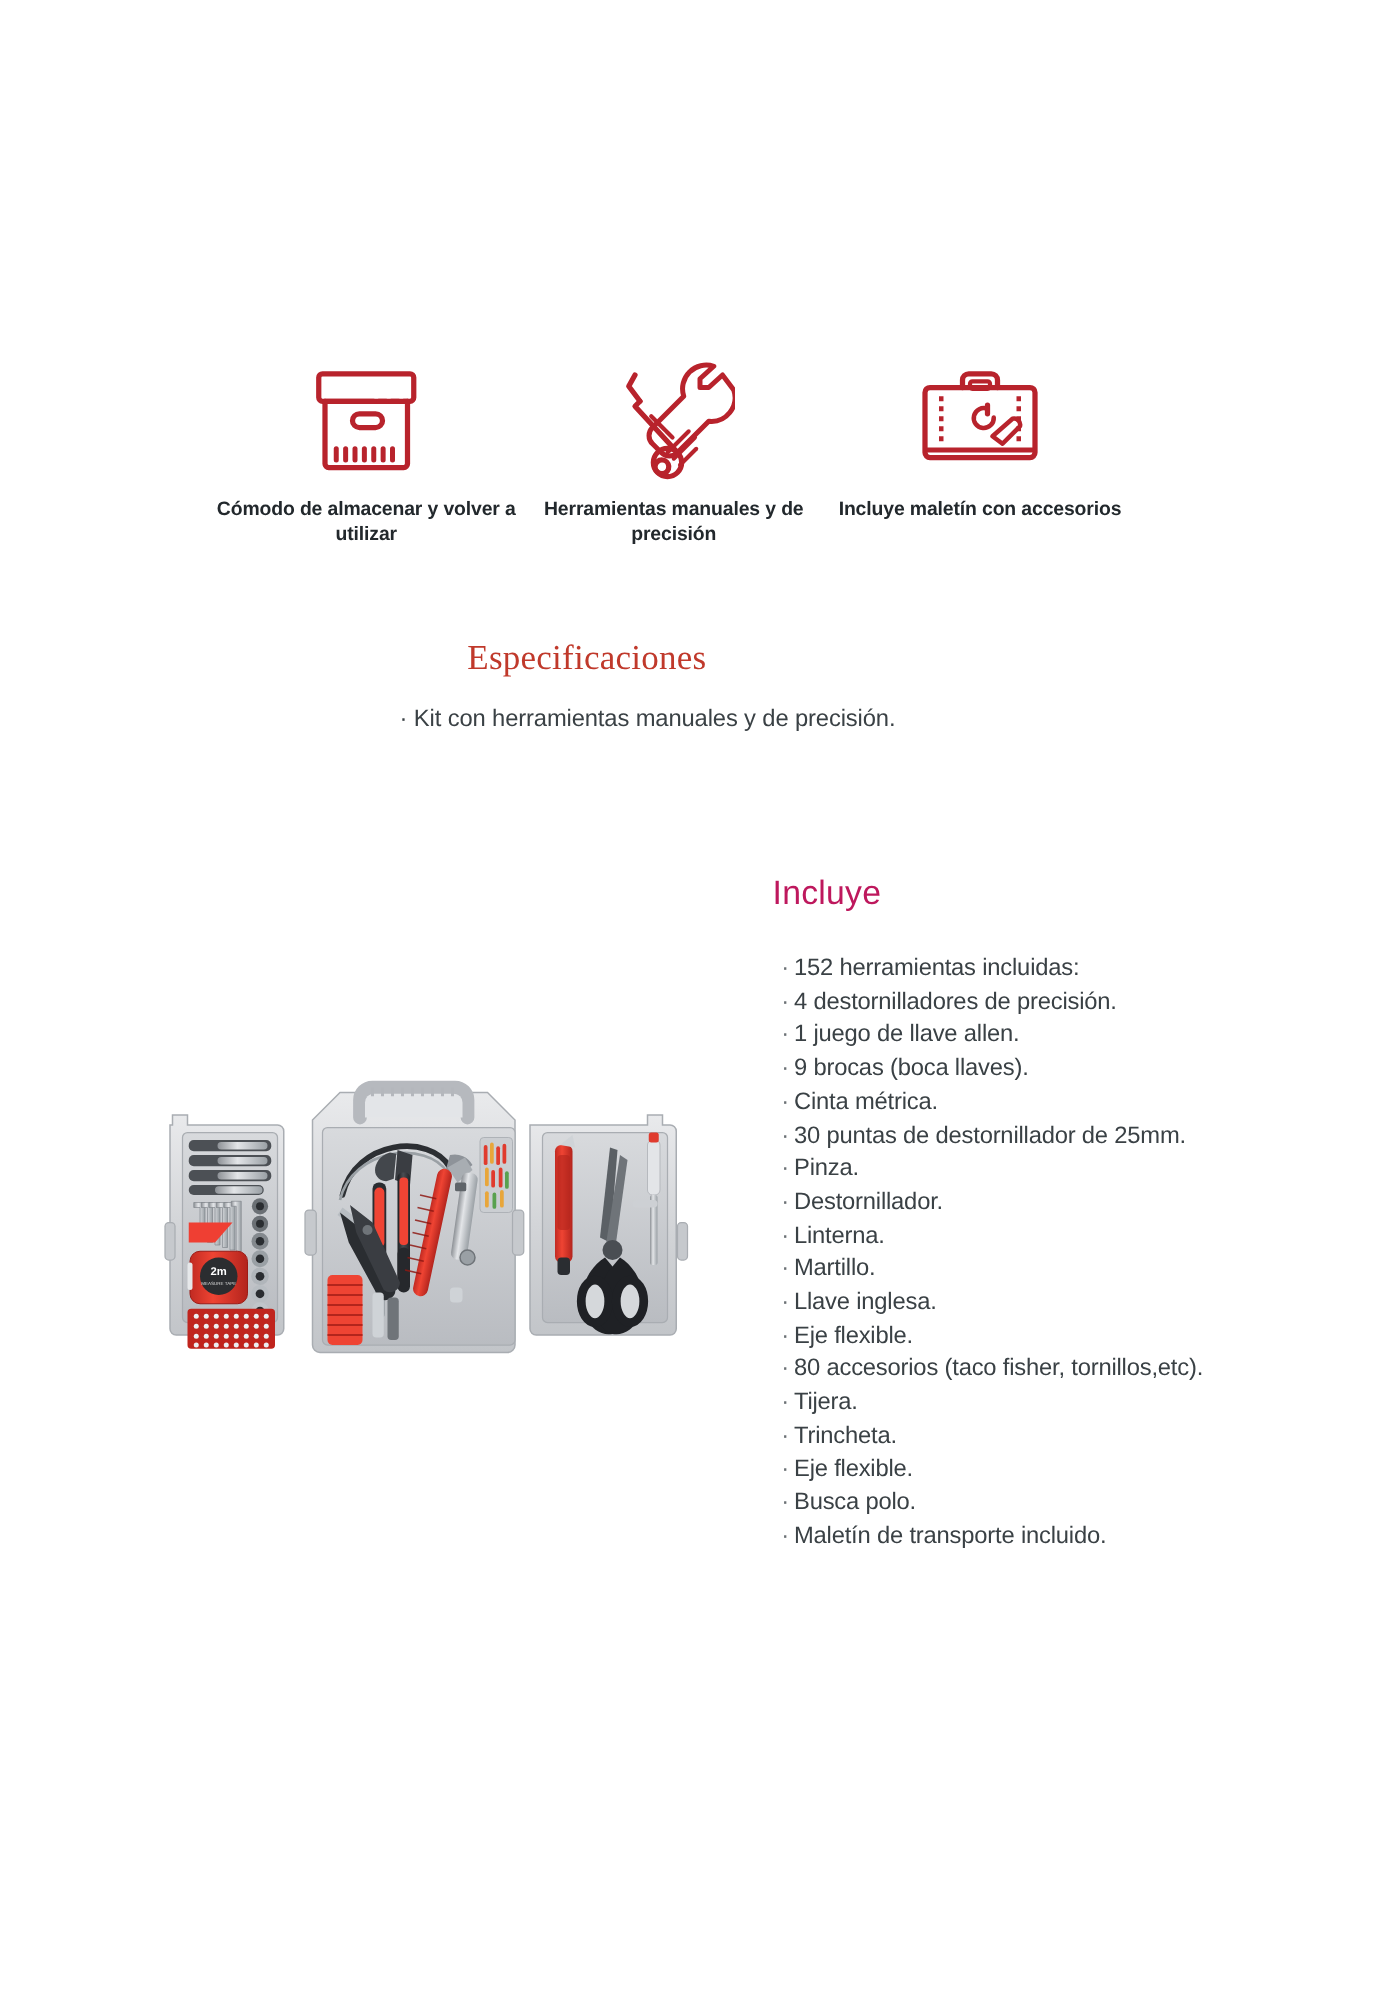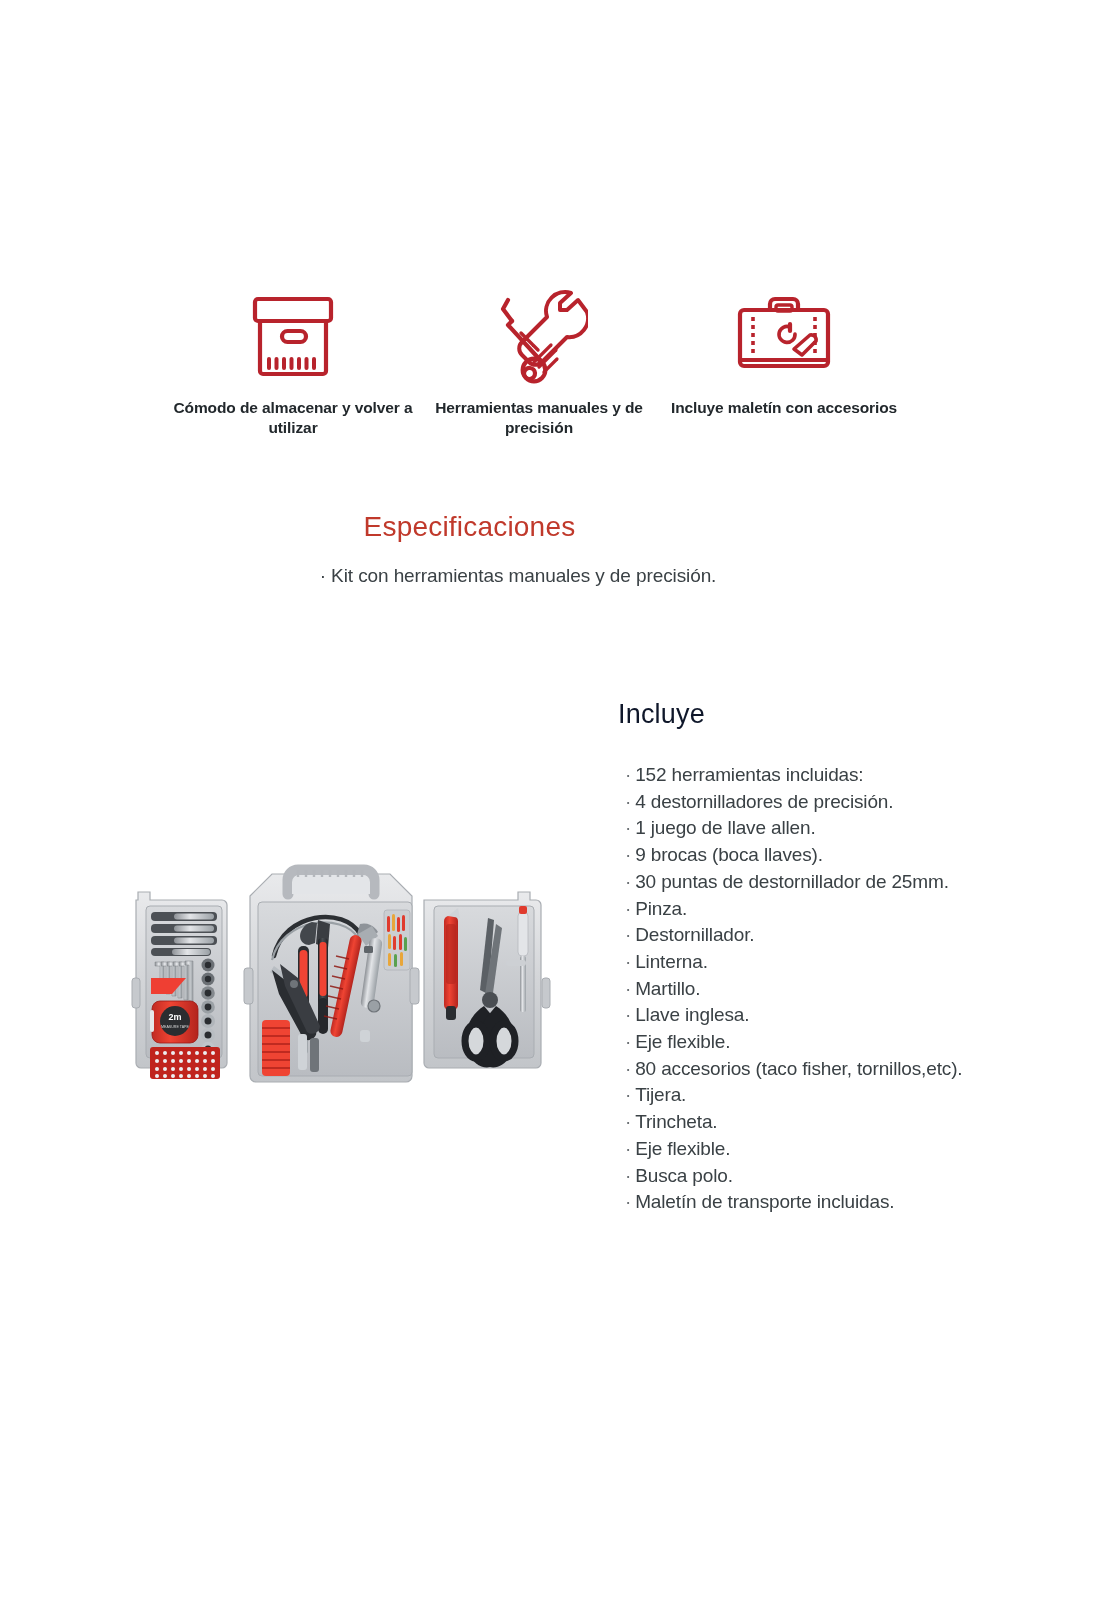--- a/index.html
+++ b/index.html
@@ -54,39 +54,40 @@
   .spec-title {
     position: absolute;
     top: 511px;
     left: 0;
     width: 939px;
     text-align: center;
     font-size: 28px;
     color: #c0392b;
     font-weight: normal;
     letter-spacing: 0.2px;
+    font-family: Liberation Serif, serif;
   }
   .spec-line {
     position: absolute;
     top: 565px;
     left: 0;
     width: 1036px;
     text-align: center;
     font-size: 19px;
     color: #3a4145;
     letter-spacing: -0.1px;
   }
 
   
   .incluye-title {
     position: absolute;
     left: 618px;
     top: 699px;
     font-size: 27px;
-    color: #0f172a;
+    color: #be185d;
     font-weight: normal;
     letter-spacing: 0.2px;
   }
   .incluye-list {
     position: absolute;
     left: 613px;
     top: 762px;
     width: 450px;
     list-style: none;
     margin: 0;
@@ -198,33 +199,34 @@
 
 <div class="spec-title">Especificaciones</div>
 <div class="spec-line">· Kit con herramientas manuales y de precisión.</div>
 
 <div class="incluye-title">Incluye</div>
 <ul class="incluye-list" id="includes-list">
     <li><span class="dot">·</span><span>152 herramientas incluidas:</span></li>
     <li><span class="dot">·</span><span>4 destornilladores de precisión.</span></li>
     <li><span class="dot">·</span><span>1 juego de llave allen.</span></li>
     <li><span class="dot">·</span><span>9 brocas (boca llaves).</span></li>
+    <li><span class="dot">·</span><span>Cinta métrica.</span></li>
     <li><span class="dot">·</span><span>30 puntas de destornillador de 25mm.</span></li>
     <li><span class="dot">·</span><span>Pinza.</span></li>
     <li><span class="dot">·</span><span>Destornillador.</span></li>
     <li><span class="dot">·</span><span>Linterna.</span></li>
     <li><span class="dot">·</span><span>Martillo.</span></li>
     <li><span class="dot">·</span><span>Llave inglesa.</span></li>
     <li><span class="dot">·</span><span>Eje flexible.</span></li>
     <li><span class="dot">·</span><span>80 accesorios (taco fisher, tornillos,etc).</span></li>
     <li><span class="dot">·</span><span>Tijera.</span></li>
     <li><span class="dot">·</span><span>Trincheta.</span></li>
     <li><span class="dot">·</span><span>Eje flexible.</span></li>
     <li><span class="dot">·</span><span>Busca polo.</span></li>
-    <li><span class="dot">·</span><span>Maletín de transporte incluidas.</span></li>
+    <li><span class="dot">·</span><span>Maletín de transporte incluido.</span></li>
   </ul>
 
 <div class="product">
   <svg width="438" height="292" viewBox="0 0 438 292">
     <defs>
       <linearGradient id="gCase" x1="0" y1="0" x2="0" y2="1">
         <stop offset="0" stop-color="#e9eaec"></stop>
         <stop offset="0.5" stop-color="#d3d5d8"></stop>
         <stop offset="1" stop-color="#c2c5c9"></stop>
       </linearGradient>

